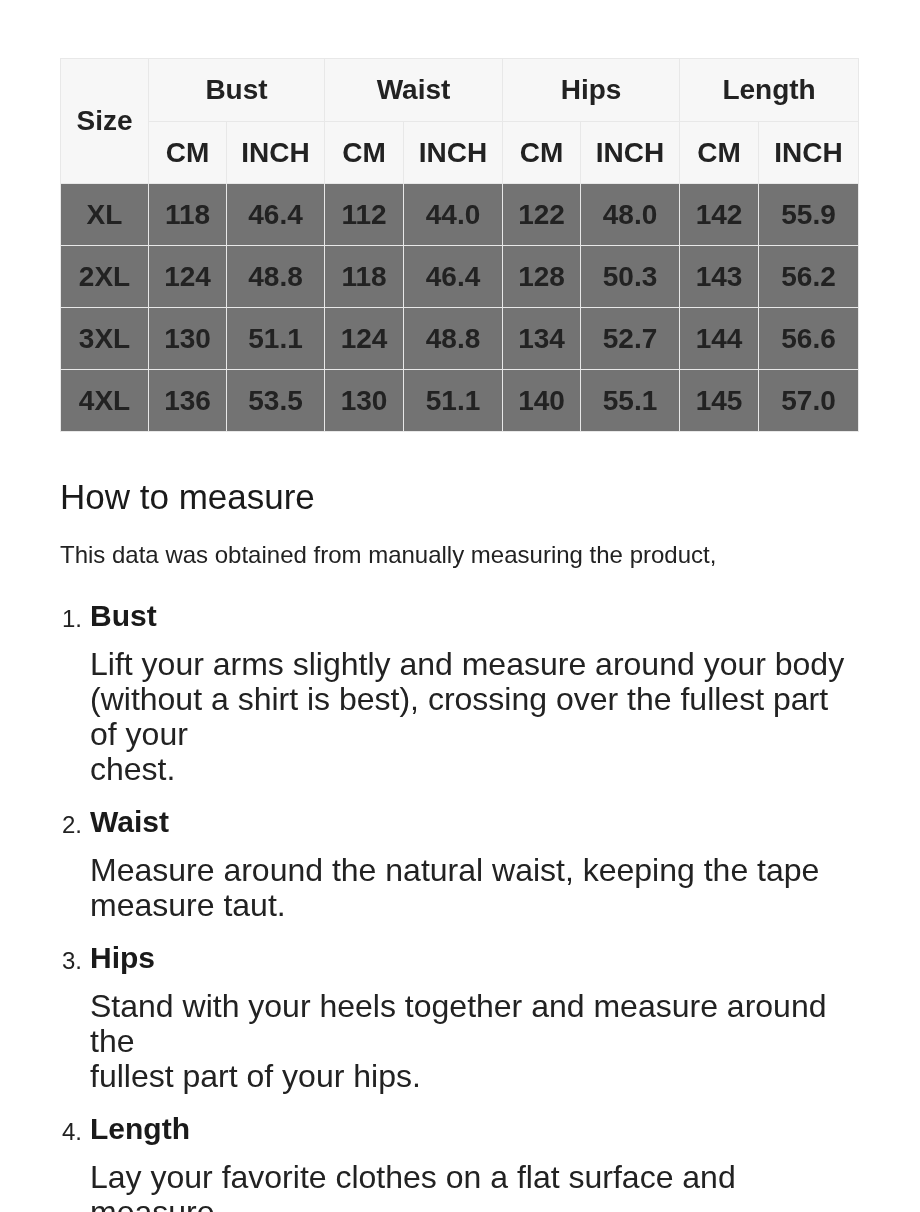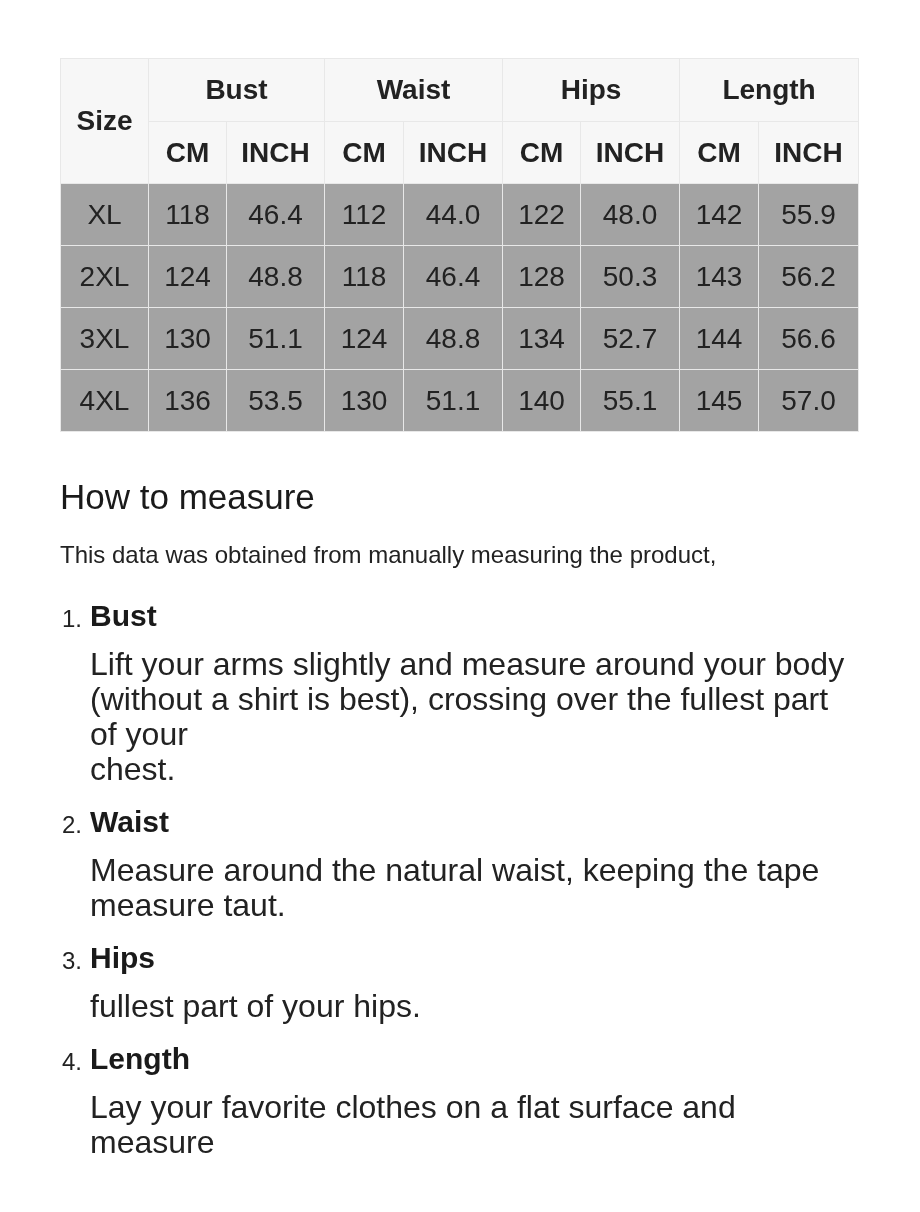--- a/index.html
+++ b/index.html
@@ -29,22 +29,22 @@
   }
   table.size-table th {
     background: #f7f7f7;
     font-weight: 700;
     color: #222222;
   }
   tr.group-row th { height: 63px; }
   tr.unit-row th { height: 62px; }
   table.size-table td {
     height: 62px;
-    background: #a3a3a3;
-    font-weight: 400;
+    background: #737373;
+    font-weight: 700;
   }
 
   
   .htm-heading {
     font-size: 35px;
     font-weight: 400;
     color: #1a1a1a;
     margin: 45px 0 20px 0;
     line-height: 40px;
   }
@@ -186,20 +186,21 @@
       <div class="step-desc">
         <span class="line">Measure around the natural waist, keeping the tape</span>
         <span class="line">measure taut.</span>
       </div>
     </div>
 
     <div class="step">
       <span class="step-num">3.</span>
       <div class="step-label">Hips</div>
       <div class="step-desc">
+        <span class="line">Stand with your heels together and measure around the</span>
         <span class="line">fullest part of your hips.</span>
       </div>
     </div>
 
     <div class="step">
       <span class="step-num">4.</span>
       <div class="step-label">Length</div>
       <div class="step-desc">
         <span class="line">Lay your favorite clothes on a flat surface and measure</span>
       </div>

